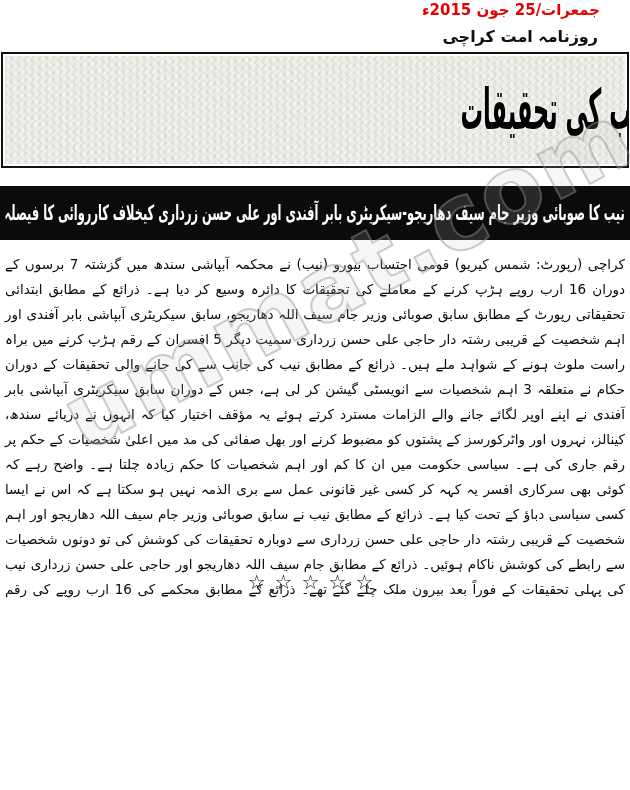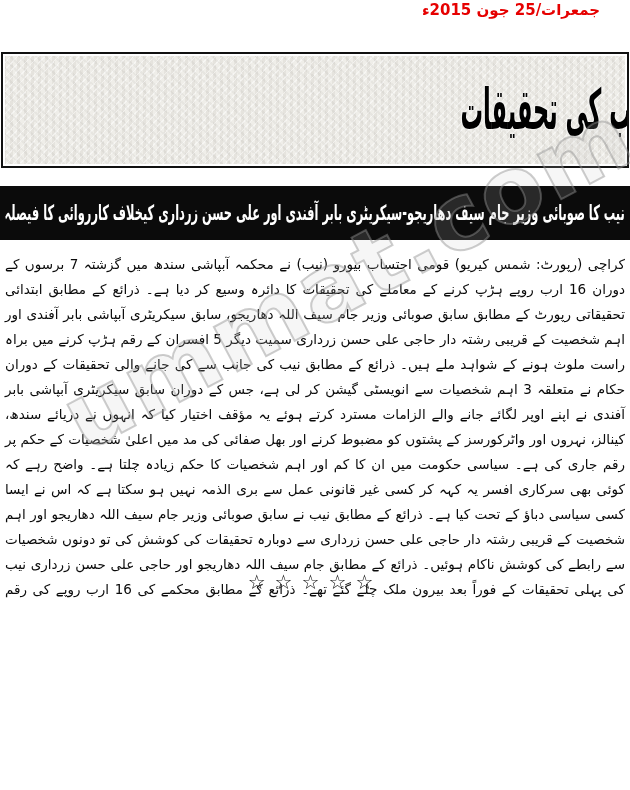--- a/index.html
+++ b/index.html
@@ -138,20 +138,21 @@
     direction: ltr;
   }
 </style>
 </head>
 <body>
 
 <div class="page">
 
   <div class="masthead">
     <div class="pub-date">جمعرات/25 جون 2015ء</div>
+    <div class="paper-name">روزنامہ امت کراچی</div>
   </div>
 
   <div class="headline-box">
     <span class="headline-text" style="transform-origin: center center; transform: scaleX(0.40157);">محکمہ آبپاشی میں 16 ارب کرپشن پر نیب کی تحقیقات</span>
   </div>
 
   <div class="subheadline-bar">
     <span class="subheadline-text" style="transform-origin: center center; transform: scaleX(0.542432);">نیب کا صوبائی وزیر جام سیف دھاریجو-سیکریٹری بابر آفندی اور علی حسن زرداری کیخلاف کارروائی کا فیصلہ</span>
   </div>
 

